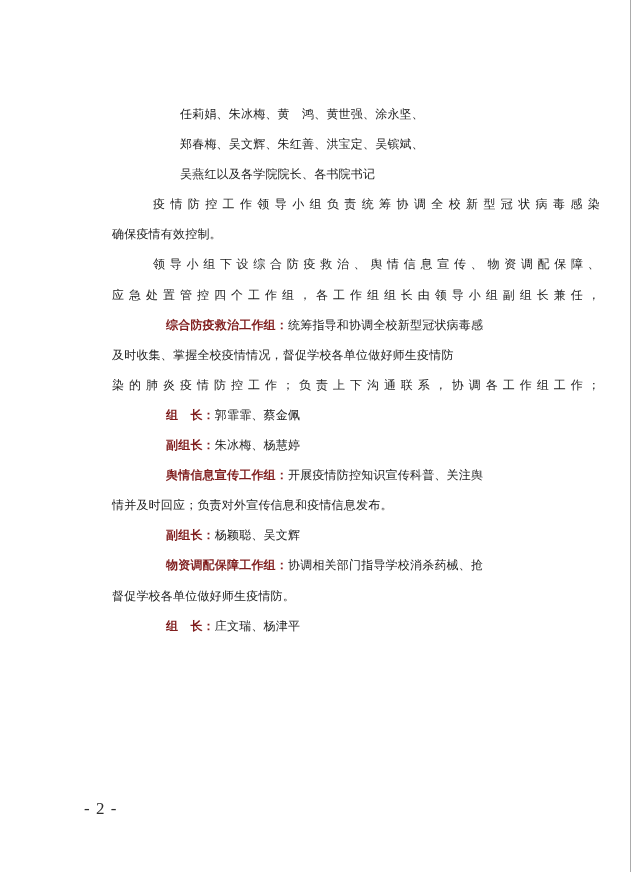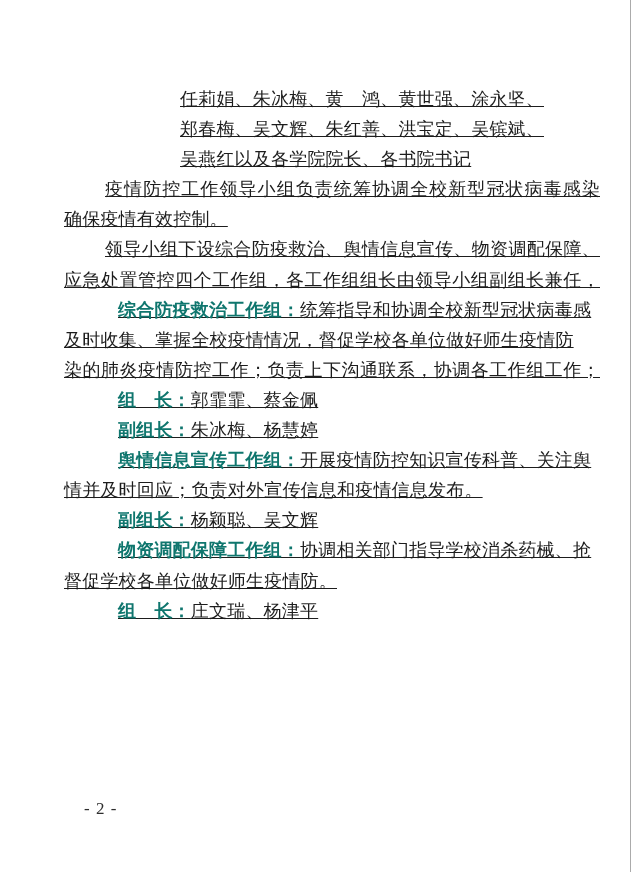--- a/index.html
+++ b/index.html
@@ -15,43 +15,43 @@
     background:#ffffff;
   }
   .page-edge{
     position:absolute;
     left:630px;top:0;
     width:1px;height:872px;
     background:#ababab;
   }
   .content{
     position:absolute;
-    left:64px;top:84px;
+    left:64px;top:99px;
     width:536px;
-    font-size:18px;
+    font-size:12px;
     line-height:30.1px;
     color:#1d1d1d;
     letter-spacing:0.2px;
-    text-decoration:underline;
   }
   .ln{
     min-height:30.1px;
     white-space:normal;
+    margin-left:48px;
   }
   
   .names{margin-left:116px;}
   
   .indent{text-indent:41px;}
   
   .indent-b{text-indent:54px;}
   
   .fill{text-align:justify;text-align-last:justify;}
   b.lead{
     font-weight:700;
-    color:#0f766e;
+    color:#7f1d1d;
   }
   .footer{
     position:absolute;
     left:84px;top:799px;
     font-size:17px;
     color:#2e2e2e;
     letter-spacing:1px;
     font-family:"Liberation Serif","DejaVu Serif",serif;
   }
 </style>

